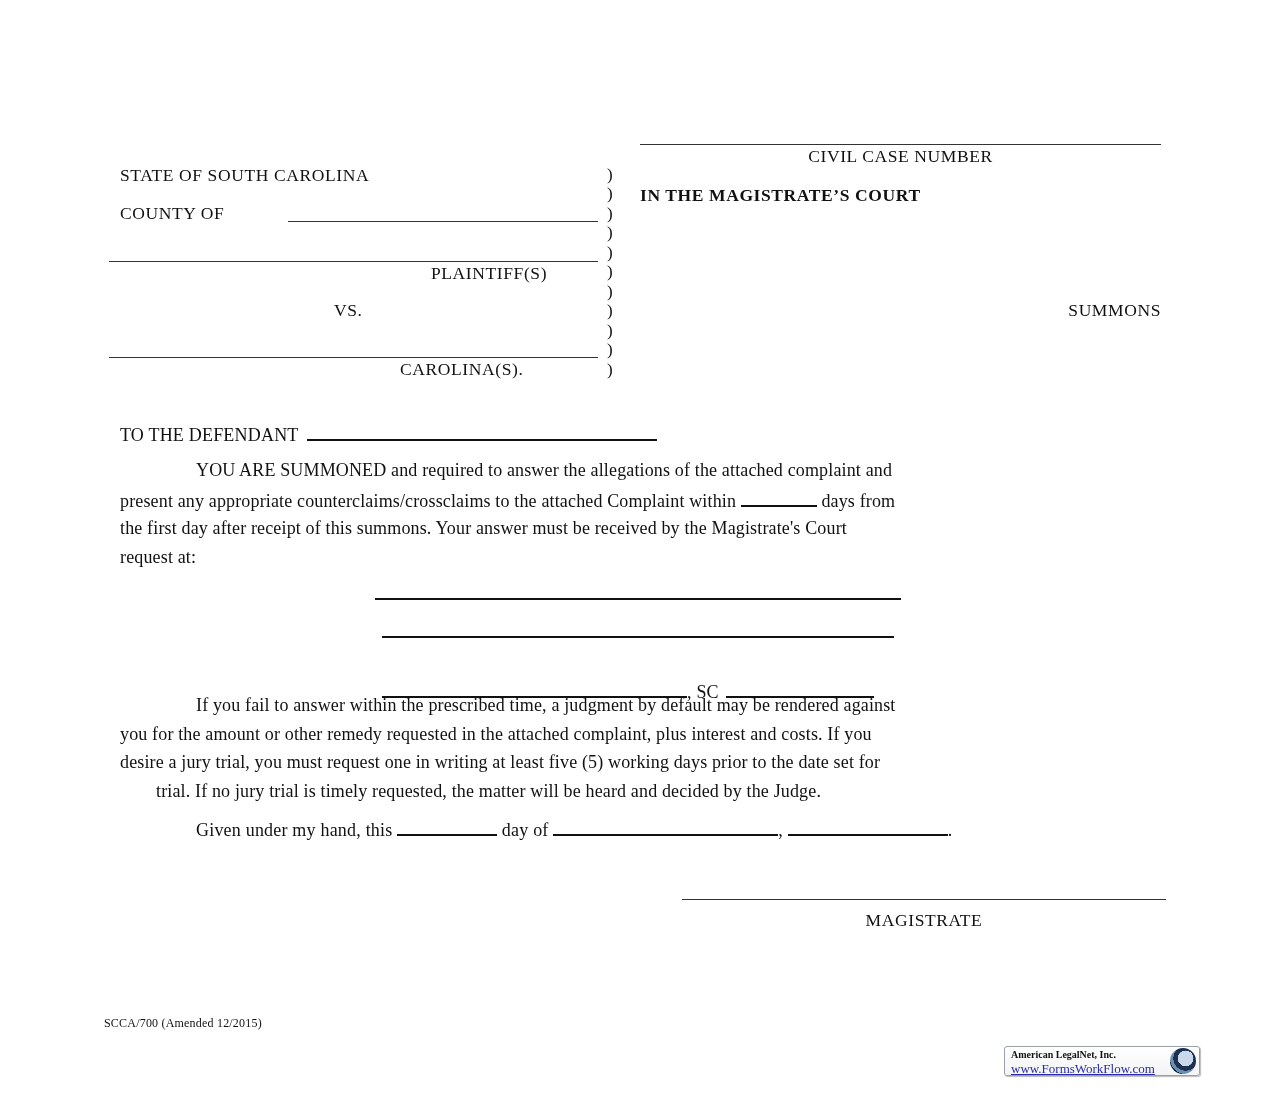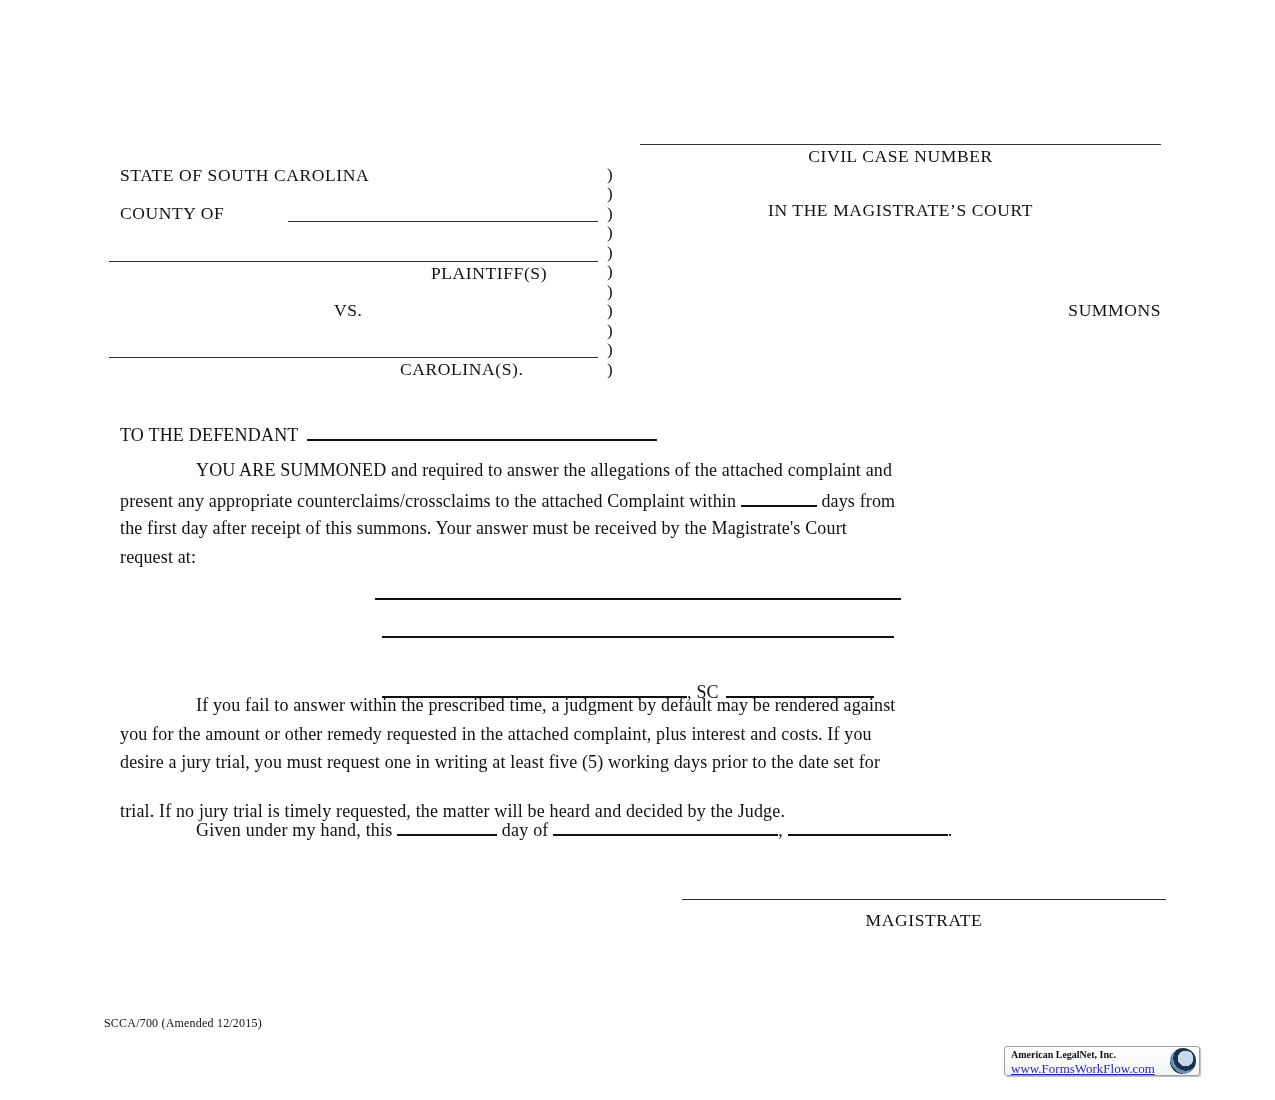--- a/index.html
+++ b/index.html
@@ -113,21 +113,21 @@
   <div class="paren" style="top:262px;">)</div>
   <div class="paren" style="top:282px;">)</div>
   <div class="paren" style="top:301px;">)</div>
   <div class="paren" style="top:321px;">)</div>
   <div class="paren" style="top:340px;">)</div>
   <div class="paren" style="top:360px;">)</div>
 </div>
 
 <div class="rule" style="left:640px; top:144px; width:521px;"></div>
 <div class="t cap" style="left:640px; width:521px; text-align:center; top:146px;">CIVIL CASE NUMBER</div>
-<div class="t cap" style="left:640px; width:521px; text-align:center; top:200px;">IN THE MAGISTRATE’S COURT</div>
+<div class="t cap" style="left:640px; width:521px; top:185px;font-weight:bold;">IN THE MAGISTRATE’S COURT</div>
 <div class="t cap" style="left:640px; width:521px; text-align:right; top:300px;">SUMMONS</div>
 
 <div class="t" style="left:120px; top:423px;">
   <span>TO THE DEFENDANT</span>
   <span class="blank" style="width:350px; margin-left:4px;"></span>
 </div>
 
 <div class="body-text" style="top:460px; padding-left:76px; width:960px;">
   <span>YOU ARE SUMMONED</span><span> and required to answer the allegations of the attached complaint and</span>
 </div>
@@ -140,21 +140,21 @@
 <div class="abs" style="left:375px; top:598px; width:526px; border-top:2px solid #111;"></div>
 <div class="abs" style="left:382px; top:636px; width:512px; border-top:2px solid #111;"></div>
 <div class="t" style="left:382px; top:658px;margin-top:22px;">
   <span class="blank" style="width:305px;"></span><span>, SC</span>
   <span class="blank" style="width:148px; margin-left:2px;"></span>
 </div>
 
 <div class="body-text" style="top:695px; padding-left:76px; width:960px;">If you fail to answer within the prescribed time, a judgment by default may be rendered against</div>
 <div class="body-text" style="top:724px;">you for the amount or other remedy requested in the attached complaint, plus interest and costs.  If you</div>
 <div class="body-text" style="top:752px;">desire a jury trial, you must request one in writing at least five (5) working days prior to the date set for</div>
-<div class="body-text" style="top:801px;">trial.  If no jury trial is timely requested, the matter will be heard and decided by the Judge.</div>
+<div class="body-text" style="top:781px;margin-left:36px;">trial.  If no jury trial is timely requested, the matter will be heard and decided by the Judge.</div>
 
 <div class="t" style="left:196px; top:818px;">
   <span>Given under my hand, this </span><span class="blank" style="width:100px;"></span><span> day of </span><span class="blank" style="width:225px;"></span><span>, </span><span class="blank" style="width:160px;"></span><span>.</span>
 </div>
 
 <div class="rule" style="left:682px; top:899px; width:484px;"></div>
 <div class="t cap" style="left:682px; width:484px; text-align:center; top:910px;">MAGISTRATE</div>
 
 <div class="t" style="left:104px; top:1013px; font-size:12px;">SCCA/700 (Amended 12/2015)</div>
 

